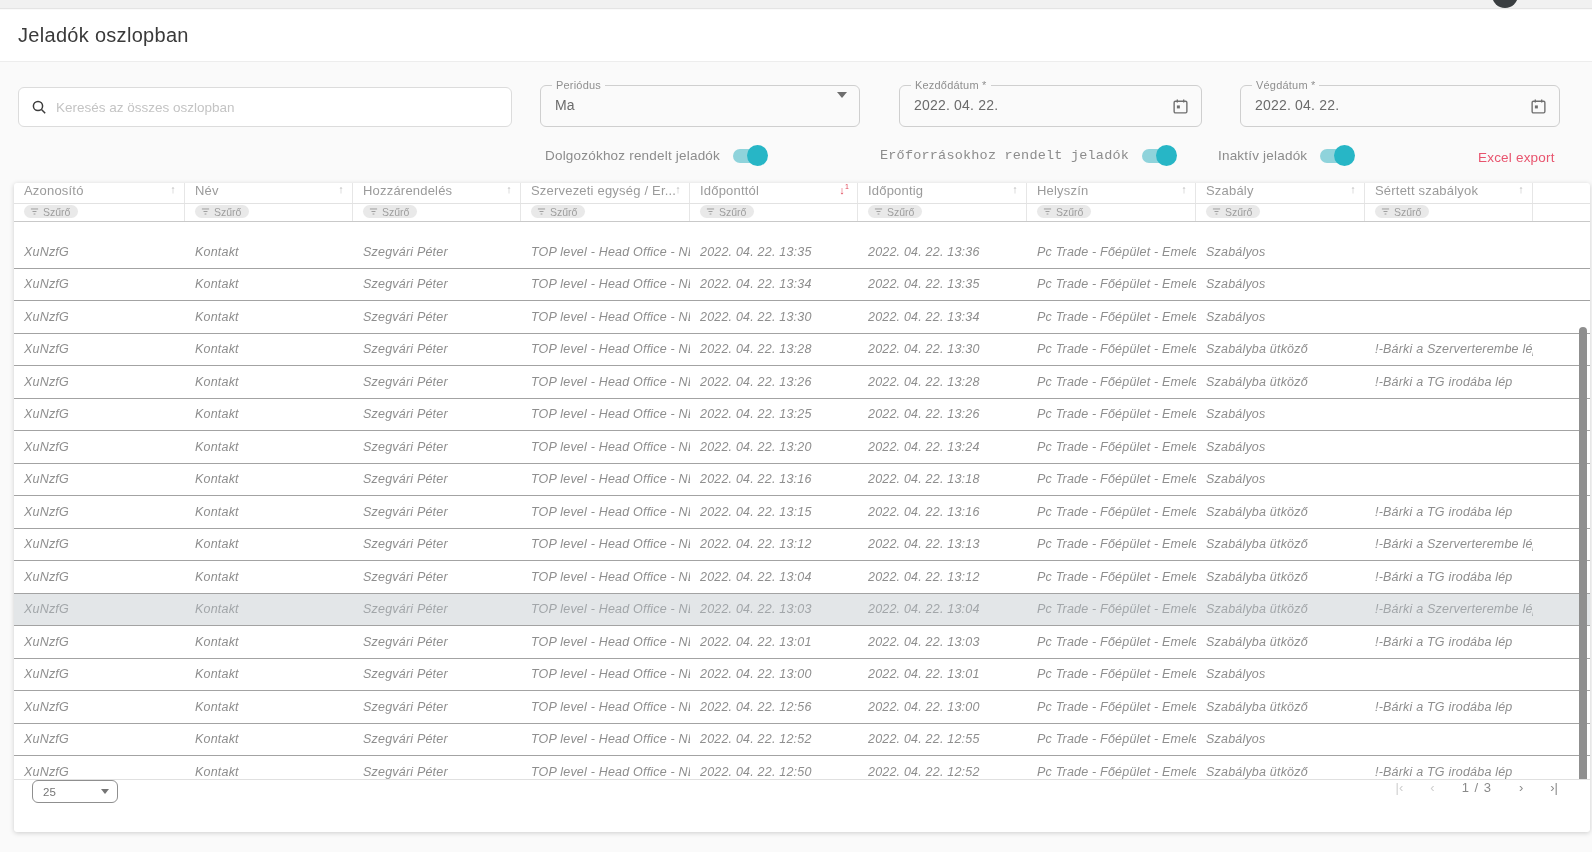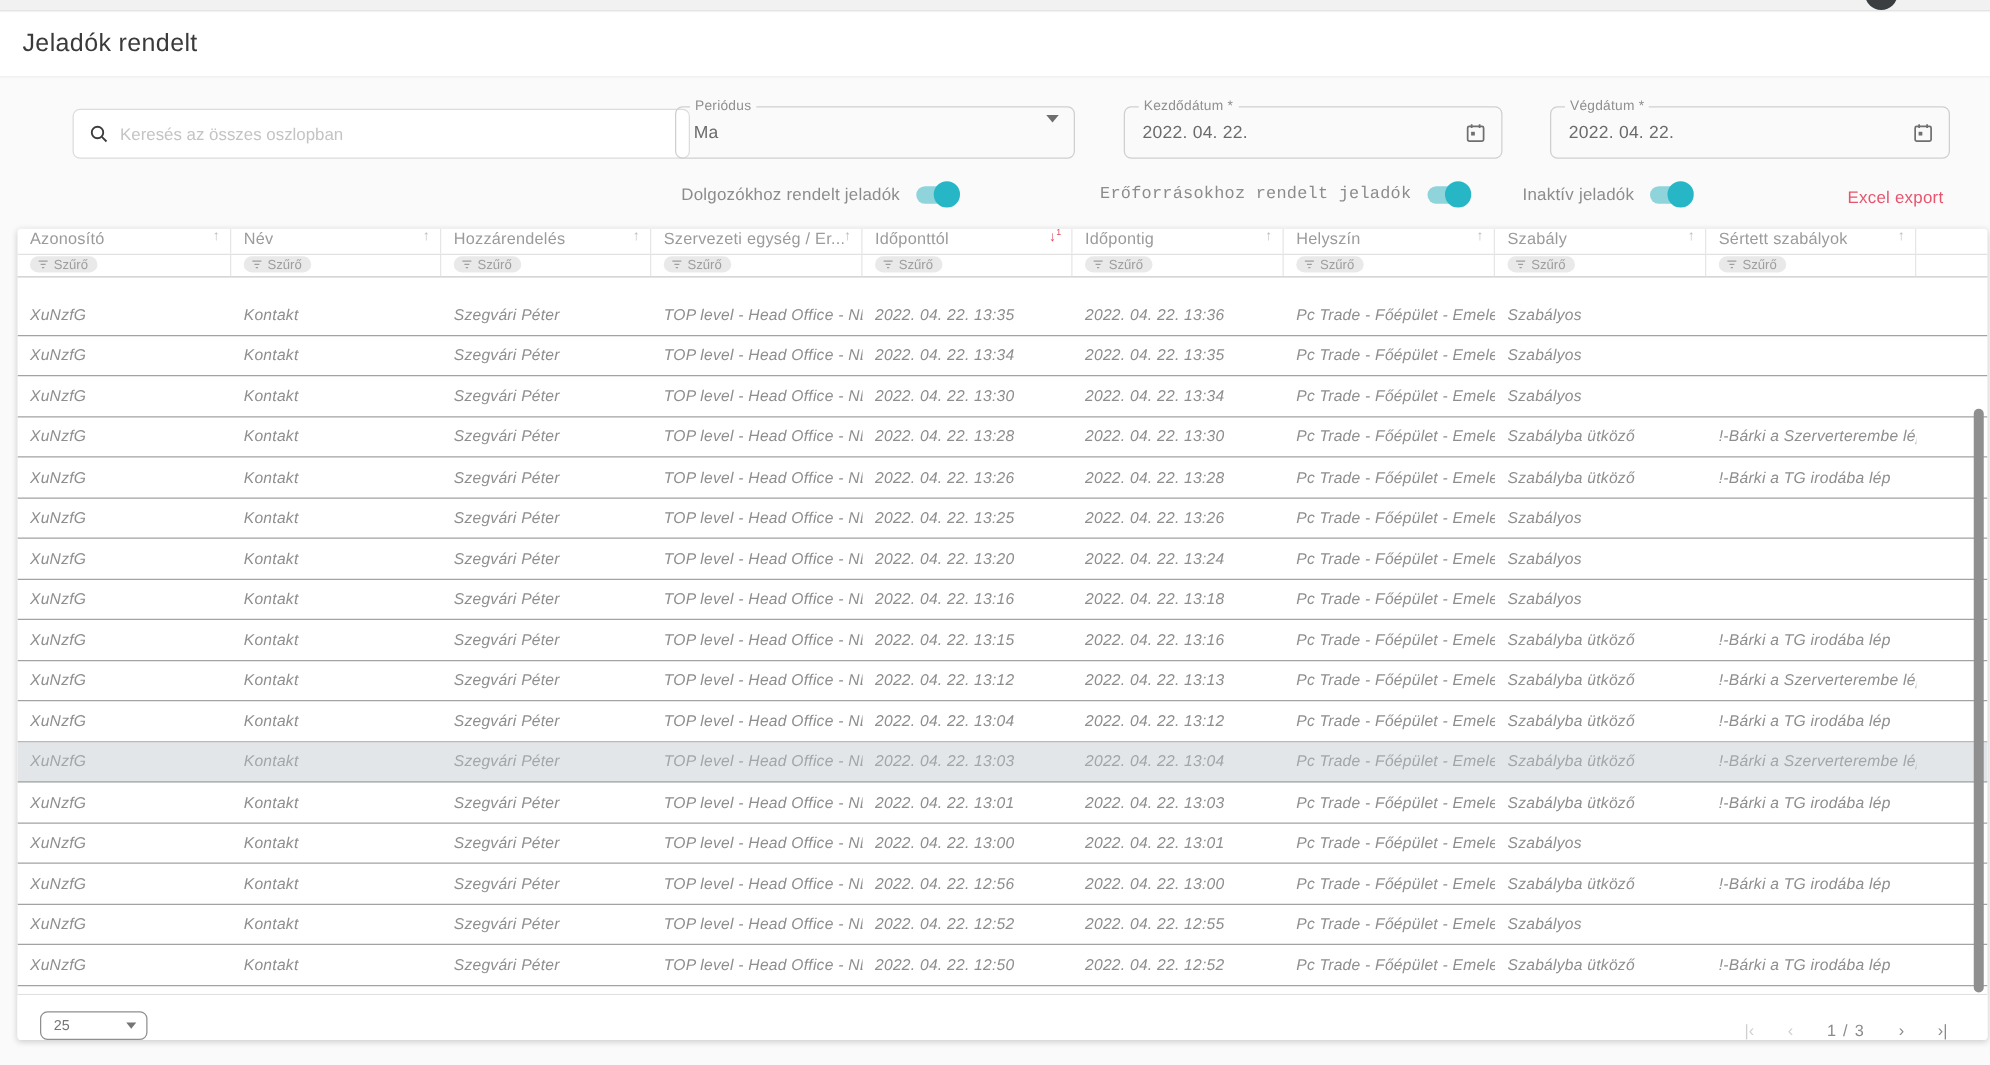--- a/index.html
+++ b/index.html
@@ -6,21 +6,21 @@
   html,body { width:1592px; height:852px; overflow:hidden; }
   body { font-family:"Liberation Sans", sans-serif; background:#fafafa; position:relative; color:#8e8e8e; }
 
   
   .top-strip { position:absolute; left:0; top:0; width:1592px; height:9px; background:#f1f1f1; border-bottom:1px solid #e4e4e4; overflow:hidden; }
   .avatar { position:absolute; left:1492px; top:-18px; width:26px; height:26px; border-radius:50%; background:#3a3e41; }
   .title-bar { position:absolute; left:0; top:10px; width:1592px; height:52px; background:#ffffff; border-bottom:1px solid #ededed; display:flex; align-items:center; }
   .page-title { margin-left:18px; font-size:20px; color:#3a3a3a; letter-spacing:.3px; }
 
   
-  .search-box { position:absolute; left:18px; top:87px; width:494px; height:40px; background:#fff; border:1px solid #dcdcdc; border-radius:6px; display:flex; align-items:center; padding:0 12px;margin-left:40px; }
+  .search-box { position:absolute; left:18px; top:87px; width:494px; height:40px; background:#fff; border:1px solid #dcdcdc; border-radius:6px; display:flex; align-items:center; padding:0 12px; }
   .search-box input { border:none; outline:none; flex:1; margin-left:9px; font-size:13.5px; color:#6f6f6f; font-family:inherit; background:transparent; }
   .search-box input::placeholder { color:#c4c4c4; }
 
   .outlined { position:absolute; top:85px; height:42px; background:transparent; border:1px solid #cfcfcf; border-radius:6px; }
   .outlined .flabel { position:absolute; top:-7px; left:11px; background:#fafafa; padding:0 4px; font-size:11px; color:#8f8f8f; letter-spacing:.2px; }
   .outlined .fvalue { position:absolute; left:14px; top:11px; font-size:14px; color:#6b6b6b; letter-spacing:.2px; }
   .outlined .fend { position:absolute; right:12px; top:12px; }
   .sel-arrow { width:0; height:0; border-left:5px solid transparent; border-right:5px solid transparent; border-top:6px solid #6e6e6e; margin-top:5px; }
 
   
@@ -47,38 +47,38 @@
   .tr { height:32.5px; border-bottom:1px solid #a3a3a3; cursor:pointer;font-style:italic; }
   .td { display:flex; align-items:center; padding:0 8px 0 10px; font-size:12.5px; color:#8e8e8e; white-space:nowrap; overflow:hidden; letter-spacing:.2px; }
   .tr.highlighted { background:#e3e6e8; }
   .tr.highlighted .td { color:#a2a6a9; }
 
   
   .vscroll { position:absolute; right:3px; top:40px; width:8px; height:571px; }
   .vscroll .thumb { position:absolute; top:104px; left:0; width:8px; height:467px; background:#8f8f8f; border-radius:4px; cursor:pointer; }
 
   
-  .tfoot { position:absolute; left:0; bottom:0; width:100%; height:37px; border-top:1px solid #e0e0e0; background:#fff; display:flex; align-items:flex-end; justify-content:space-between; border-radius:0 0 3px 3px; }
+  .tfoot { position:absolute; left:0; bottom:16px; width:100%; height:37px; border-top:1px solid #e0e0e0; background:#fff; display:flex; align-items:flex-start; justify-content:space-between; border-radius:0 0 3px 3px; }
   .page-size { position:relative; margin-left:18px; width:86px; height:23px; border:1px solid #8f8f8f; border-radius:6px; display:flex; align-items:center; padding:0 8px 0 10px; cursor:pointer; }
   .page-size .val { font-size:11.5px; color:#757575; flex:1; }
   .page-size .sel-arrow { border-left-width:4px; border-right-width:4px; border-top-width:5px; margin-top:0; border-top-color:#757575; }
   .pager { display:flex; align-items:center; gap:27px; margin-right:32px; font-size:13px; }
   .pg-btn { color:#8a8a8a; cursor:pointer; font-size:13px; user-select:none; }
   .pg-btn.disabled { color:#cfcfcf; cursor:default; }
   .pg-indicator { color:#8a8a8a; letter-spacing:1px; }
 </style>
 </head>
 <body>
 
 <div class="top-strip">
   <div class="avatar"></div>
 </div>
 
 <div class="title-bar">
-  <div class="page-title">Jeladók rendelt</div>
+  <div class="page-title">Jeladók oszlopban</div>
 </div>
 
 <div class="search-box">
   <span style="display:flex;">
     <svg width="16" height="16" viewBox="0 0 16 16">
         <circle cx="7" cy="7" r="4.6" stroke="#3c3c3c" fill="none" stroke-width="1.5"></circle>
         <path d="M10.5 10.5L14.2 14.2" stroke="#3c3c3c" stroke-width="1.5"></path>
       </svg>
   </span>
   <input type="text" placeholder="Keresés az összes oszlopban" style="">

